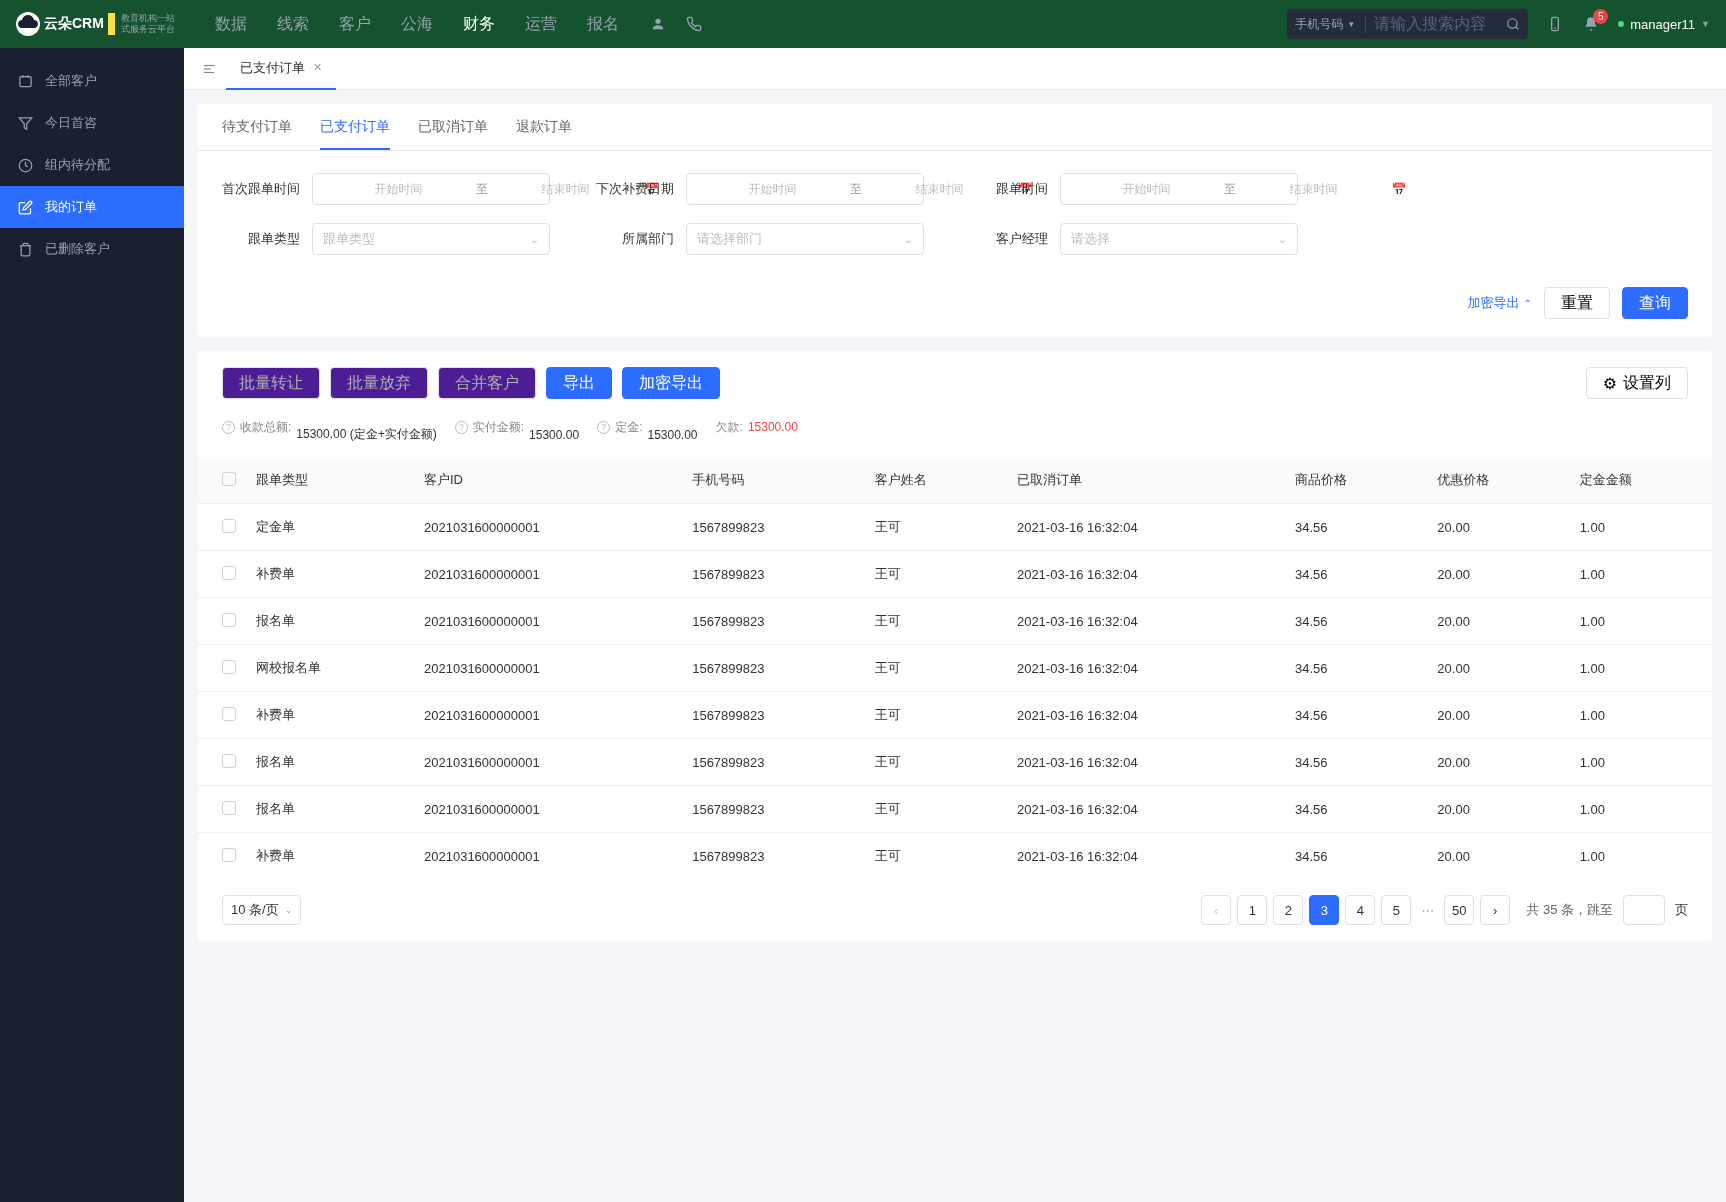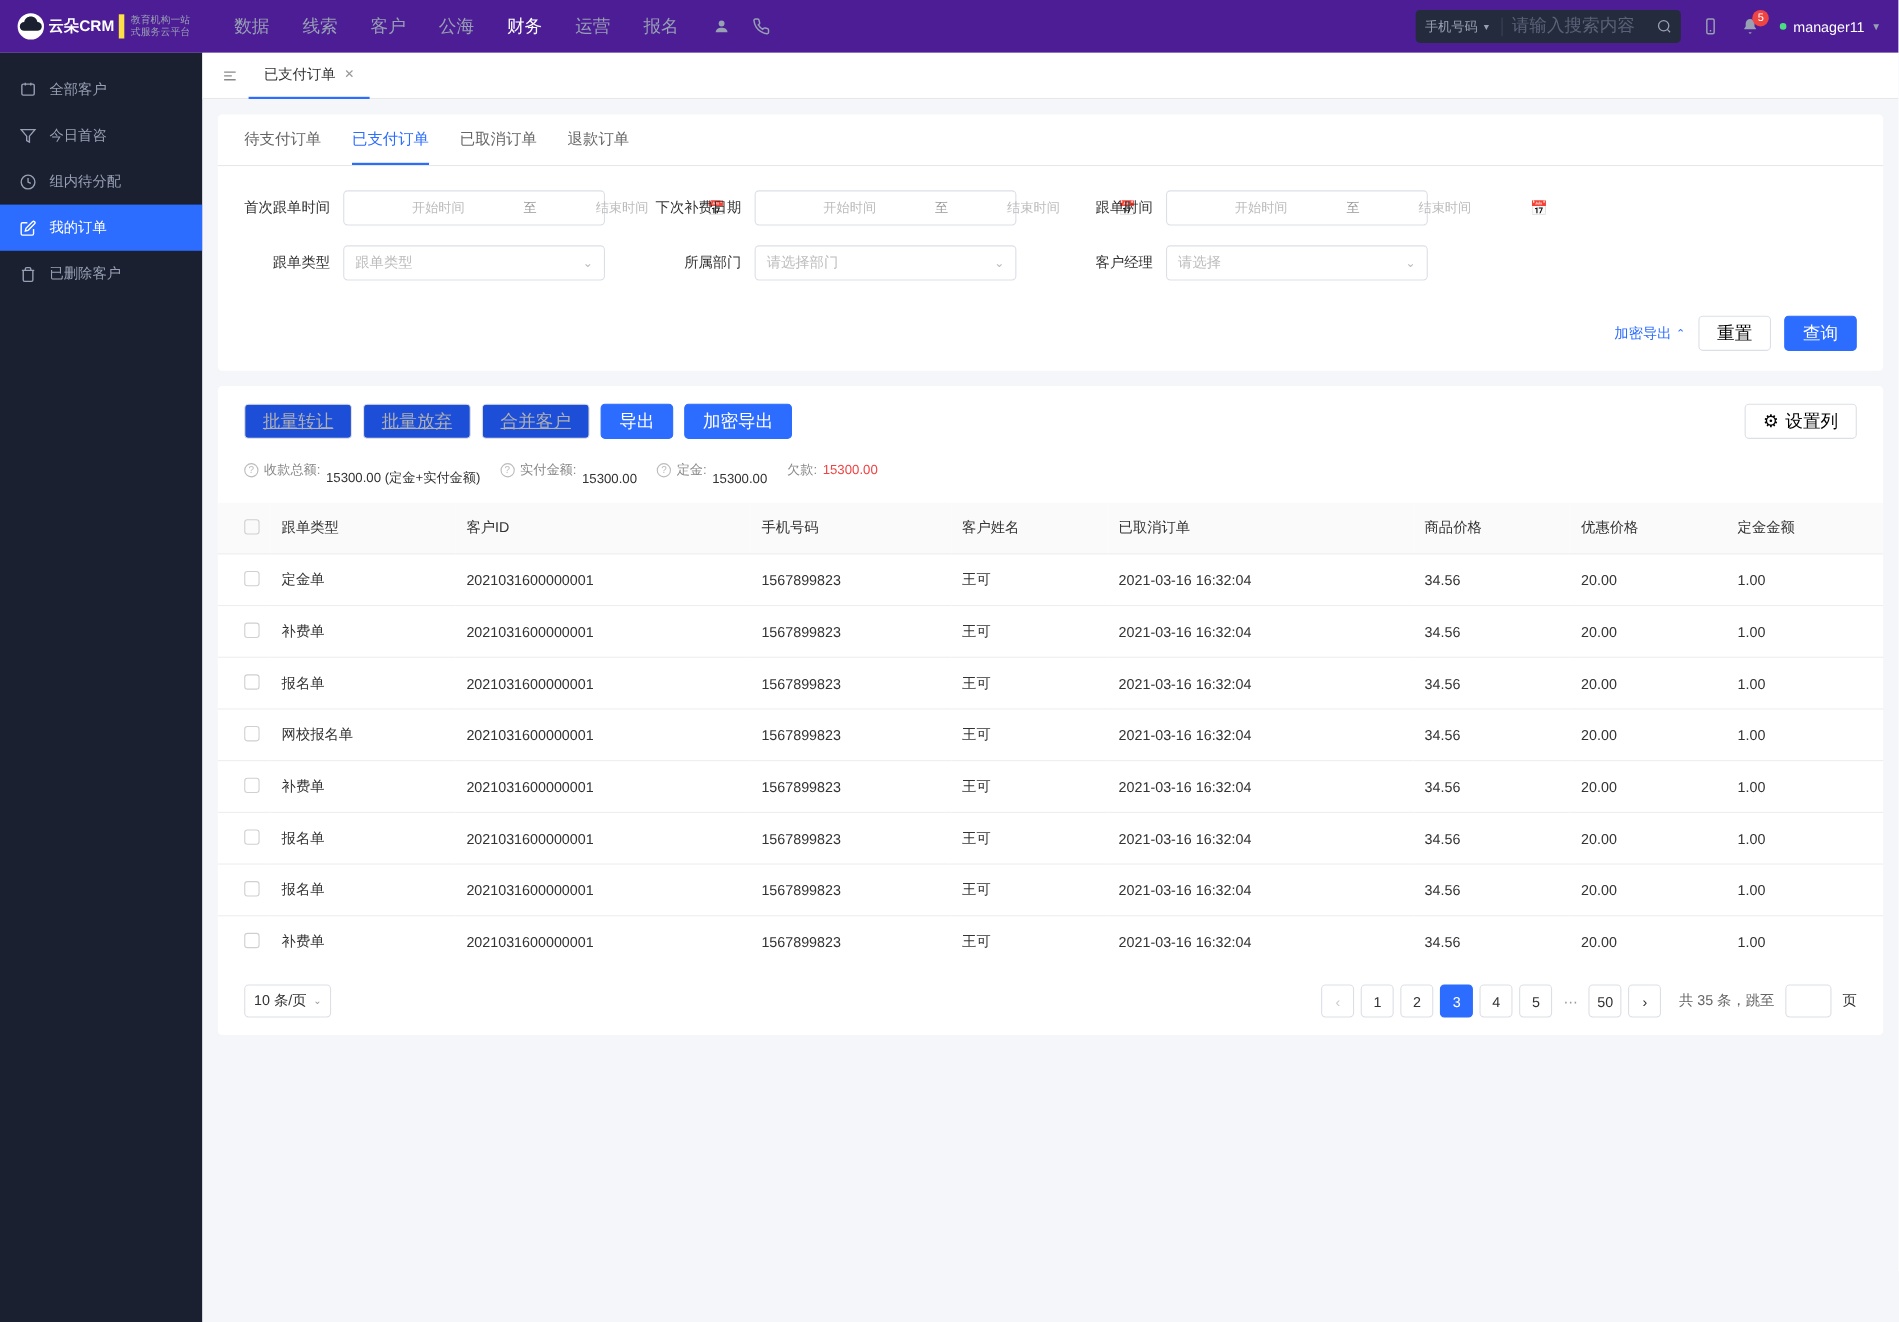--- a/index.html
+++ b/index.html
@@ -1,21 +1,21 @@
 <!DOCTYPE html>
 <html><head>
   <meta charset="utf-8">
   <style>
     * { box-sizing: border-box; margin: 0; padding: 0; }
     body { font-family: -apple-system, "PingFang SC", "Microsoft YaHei", sans-serif; font-size: 13px; color: #333; background: #fff; }
-    .header { height: 48px; background: #4c1d95; display: flex; align-items: center; padding: 0 16px; color: #fff; }
+    .header { height: 48px; background: #14532d; display: flex; align-items: center; padding: 0 16px; color: #fff; }
     .logo { display: flex; align-items: center; gap: 4px; margin-right: 20px; }
     .logo-icon { width: 24px; height: 24px; background: #fff; border-radius: 50%; position: relative; }
     .logo-text { font-size: 14px; font-weight: bold; }
-    .logo-sub { font-size: 9px; color: #98a0b3; border-left: 5px solid #fde047; padding-left: 6px; line-height: 1.2; }
+    .logo-sub { font-size: 9px; color: #98a0b3; border-left: 7px solid #fde047; padding-left: 6px; line-height: 1.2; }
     .top-nav { display: flex; gap: 30px; margin-left: 20px; }
     .top-nav-item { color: #98a0b3; cursor: pointer; font-size: 16px; }
     .top-nav-item.active { color: #fff; font-weight: 500; }
     .header-right { margin-left: auto; display: flex; align-items: center; gap: 18px; }
     .header-icon { width: 18px; height: 18px; color: #98a0b3; cursor: pointer; display: flex; align-items: center; justify-content: center; }
     .search-group { display: flex; align-items: center; background: #242b3d; border-radius: 4px; height: 30px; padding: 0 8px; }
     .search-select { color: #98a0b3; font-size: 12px; padding-right: 10px; border-right: 1px solid #3a4158; cursor: pointer; display: flex; align-items: center; gap: 4px; }
     .search-input { background: transparent; border: none; color: #fff; padding: 0 8px; font-size: 16px; width: 140px; outline: none; }
     .search-input::placeholder { color: #5a6178; }
     .search-btn { color: #98a0b3; cursor: pointer; }
@@ -47,21 +47,21 @@
     .date-input::placeholder { color: #bcbcbc; }
     .date-sep { color: #999; font-size: 12px; }
     .date-icon { color: #bcbcbc; font-size: 13px; }
     .select { display: flex; align-items: center; justify-content: space-between; border: 1px solid #dcdfe6; border-radius: 4px; height: 32px; padding: 0 10px; width: 238px; cursor: pointer; }
     .select-text { color: #bcbcbc; font-size: 13px; }
     .select-arrow { color: #bcbcbc; font-size: 11px; }
     .filter-actions { display: flex; justify-content: flex-end; align-items: center; gap: 12px; padding: 0 24px 18px; }
     .link-btn { color: #2c6cff; font-size: 13px; cursor: pointer; display: flex; align-items: center; gap: 4px; }
     .btn { height: 32px; padding: 0 16px; border-radius: 4px; font-size: 16px; cursor: pointer; border: 1px solid #dcdfe6; background: #fff; }
     .btn-primary { background: #2c6cff; border-color: #2c6cff; color: #fff; }
-    .btn-disabled { background: #1d4ed8; color: #b0b0b0; border-color: #e0e0e0; cursor: not-allowed; text-decoration: underline; }
+    .btn-disabled { background: #4c1d95; color: #b0b0b0; border-color: #e0e0e0; cursor: not-allowed; }
     .toolbar { display: flex; align-items: center; gap: 10px; padding: 16px 24px 12px; }
     .toolbar-right { margin-left: auto; }
     .btn-outline { display: flex; align-items: center; gap: 6px; }
     .summary { display: flex; align-items: center; gap: 18px; padding: 0 24px 14px; font-size: 12px; color: #888; flex-wrap: wrap; }
     .summary-item { display: flex; align-items: center; gap: 5px; }
     .summary-val { color: #333; font-weight: 500; margin-top: 15px; }
     .summary-danger { color: #ef4444; font-weight: 500; }
     .circ { width: 13px; height: 13px; border: 1px solid #bbb; border-radius: 50%; display: inline-flex; align-items: center; justify-content: center; font-size: 9px; color: #bbb; }
     table { width: 100%; border-collapse: collapse; }
     th, td { text-align: left; padding: 14px 10px; font-size: 13px; border-top: 1px solid #eee; }

